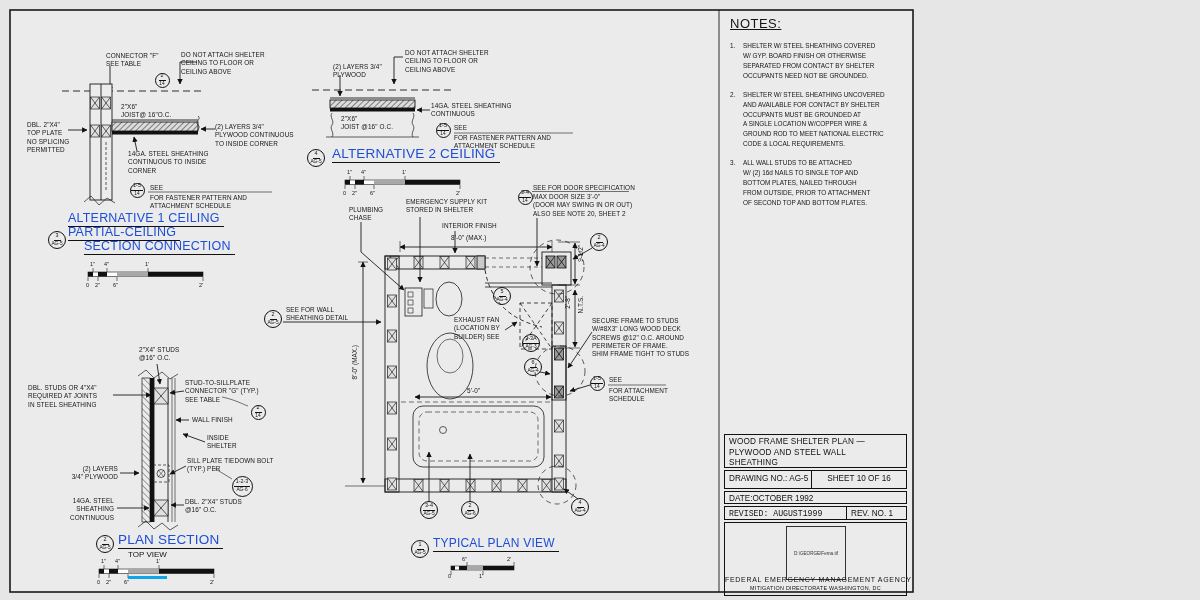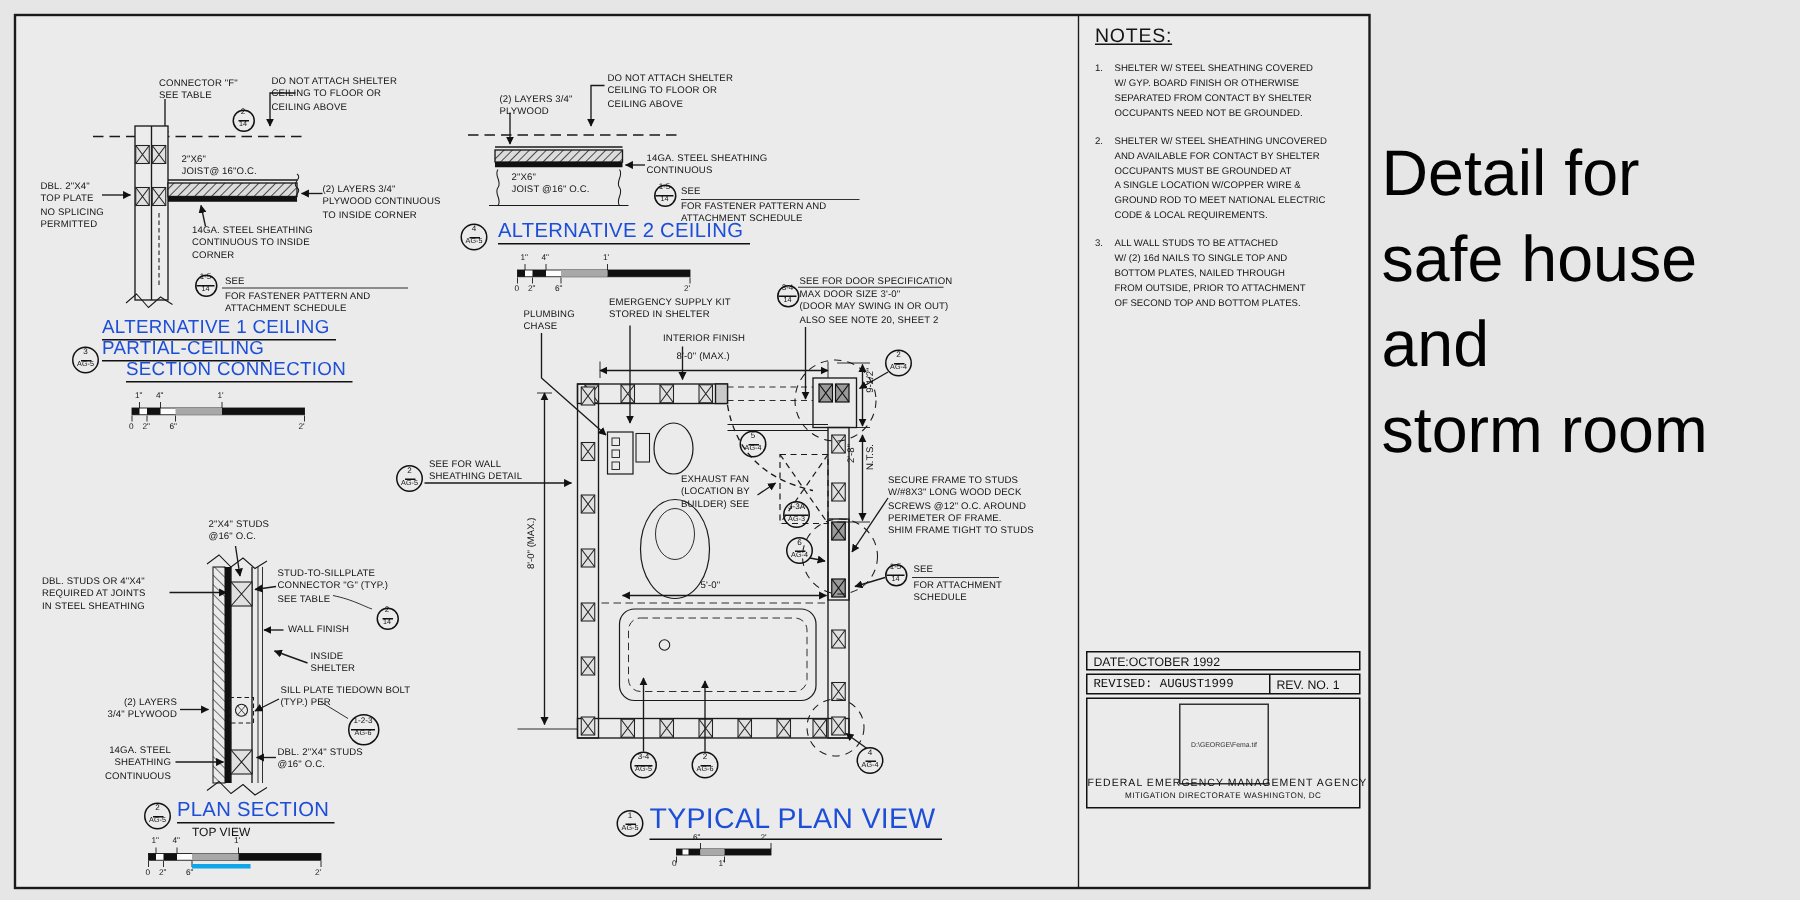--- a/index.html
+++ b/index.html
@@ -299,21 +299,21 @@
 SCREWS @12" O.C. AROUND
 PERIMETER OF FRAME.
 SHIM FRAME TIGHT TO STUDS</div>
 <div class="lbl" style="left:609px;top:376px;">SEE</div>
 <div class="lbl" style="left:609px;top:387px;">FOR ATTACHMENT
 SCHEDULE</div>
 <div class="lbl" style="left:286px;top:306px;">SEE FOR WALL
 SHEATHING DETAIL</div>
 <div class="vt" style="left:351px;top:345px;">8'-0" (MAX.)</div>
 <div class="lbl" style="left:467px;top:387px;">5'-0"</div>
-<div class="dtitle" style="left:433px;top:536px;font-size:19px;">TYPICAL PLAN VIEW</div>
+<div class="dtitle" style="left:433px;top:536px;font-size:12px;">TYPICAL PLAN VIEW</div>
 
 <div class="lbl" style="left:139px;top:346px;">2"X4" STUDS
 @16" O.C.</div>
 <div class="lbl" style="left:28px;top:384px;">DBL. STUDS OR 4"X4"
 REQUIRED AT JOINTS
 IN STEEL SHEATHING</div>
 <div class="lbl" style="left:185px;top:379px;">STUD-TO-SILLPLATE
 CONNECTOR "G" (TYP.)
 SEE TABLE</div>
 <div class="lbl" style="left:192px;top:416px;">WALL FINISH</div>
@@ -456,32 +456,35 @@
     <div class="nn">3.</div>
     <div class="ntx">ALL WALL STUDS TO BE ATTACHED
 W/ (2) 16d NAILS TO SINGLE TOP AND
 BOTTOM PLATES, NAILED THROUGH
 FROM OUTSIDE, PRIOR TO ATTACHMENT
 OF SECOND TOP AND BOTTOM PLATES.</div>
   </div>
 </div>
 
 <div id="tblock">
+  <div class="tbrow tb1" style="height:34px;">WOOD FRAME SHELTER PLAN —
+PLYWOOD AND STEEL WALL
+SHEATHING</div>
+  <div class="tbrow tbflex" style="height:19px;">
+    <div class="tbc" style="width:86px;">DRAWING NO.: AG-5</div>
+    <div class="tbc tbdiv" style="flex:1;text-align:center;">SHEET 10 OF 16</div>
+  </div>
   <div class="tbrow tbc" style="height:13px;padding:2px 4px;">DATE:OCTOBER 1992</div>
   <div class="tbrow tbflex" style="height:14px;">
     <div class="tbc" style="width:121px;padding:2px 4px;font-family:Liberation Mono, monospace;">REVISED: AUGUST1999</div>
     <div class="tbc tbdiv" style="flex:1;padding:2px 4px;">REV. NO. 1</div>
   </div>
   <div class="tbrow" id="stampzone">
     <div id="stampbox">
           <span id="stamptext">D:\GEORGE\Fema.tif</span>
         </div>
     <div class="fema1">FEDERAL EMERGENCY MANAGEMENT AGENCY</div>
     <div class="fema2">MITIGATION DIRECTORATE WASHINGTON, DC</div>
   </div>
 </div>
 
-<div id="sidetitle">Detail for
-safe house
-and
-storm room</div>
 
 </div>
 
 </body></html>

